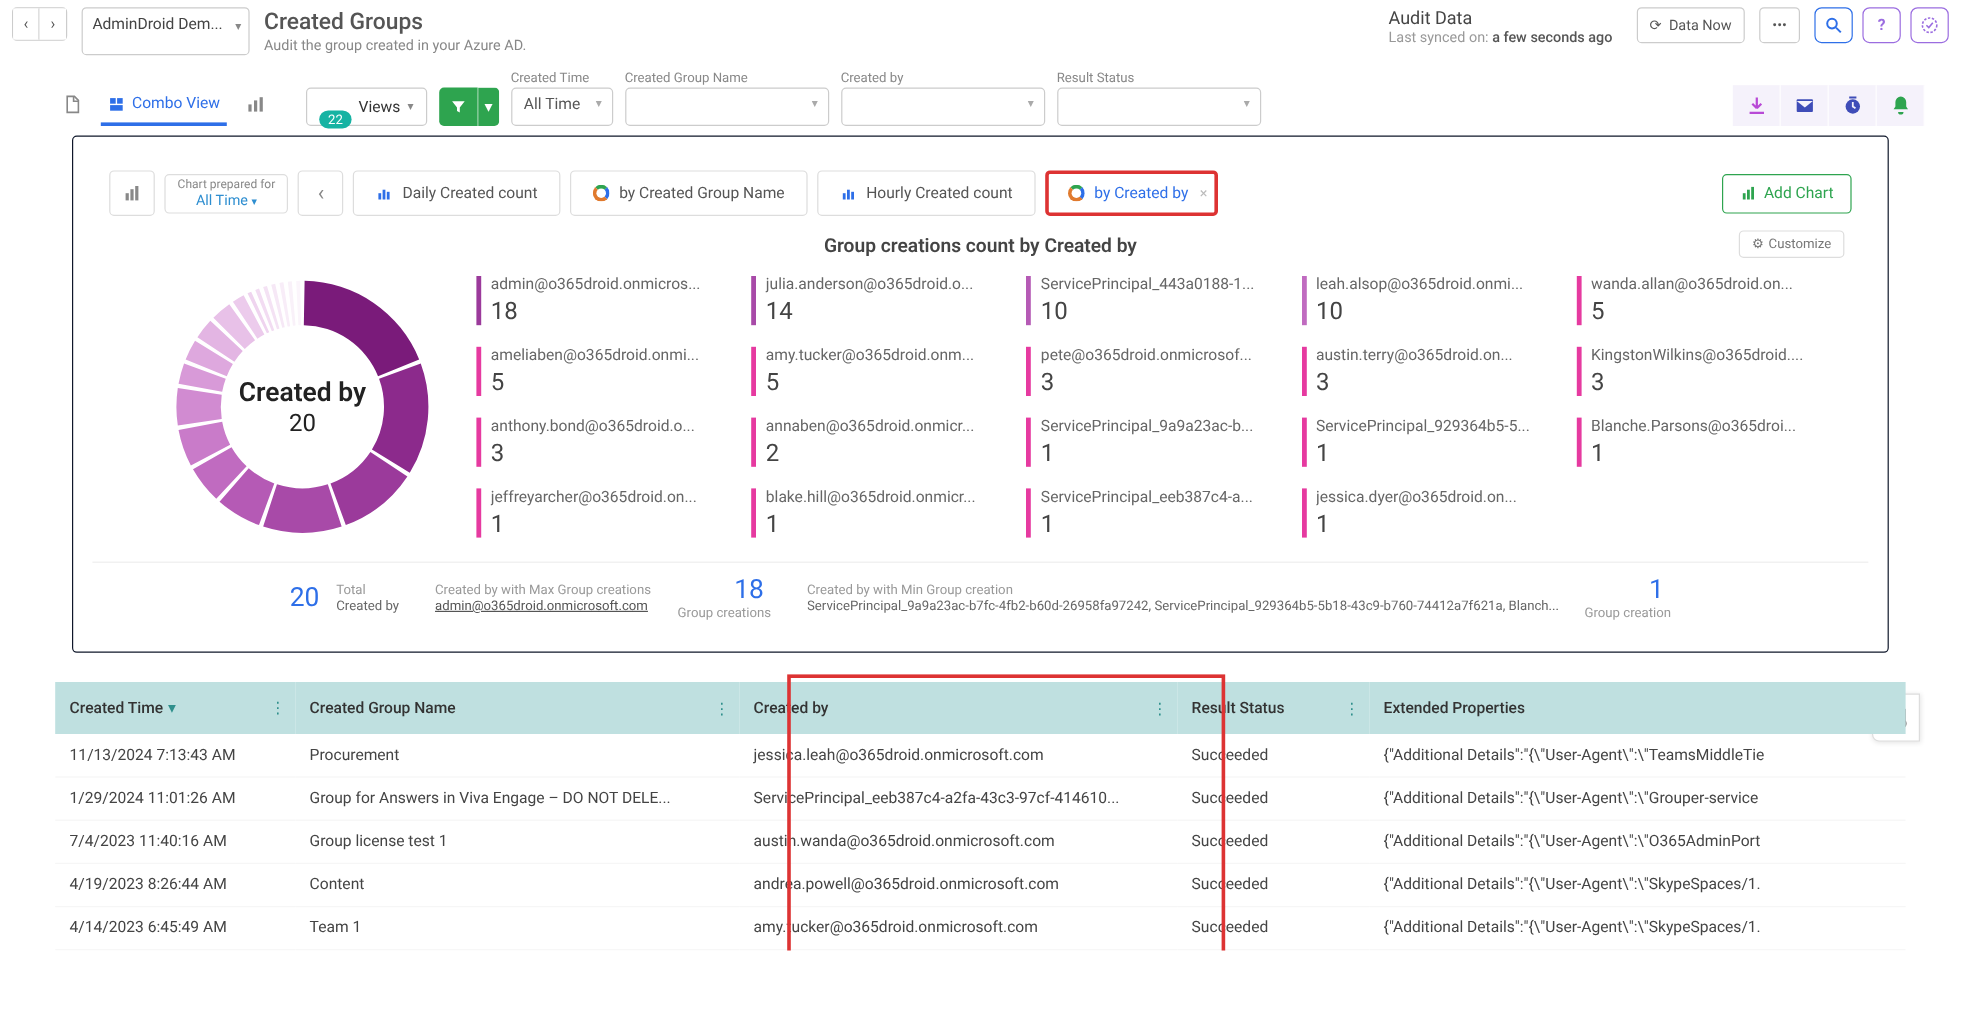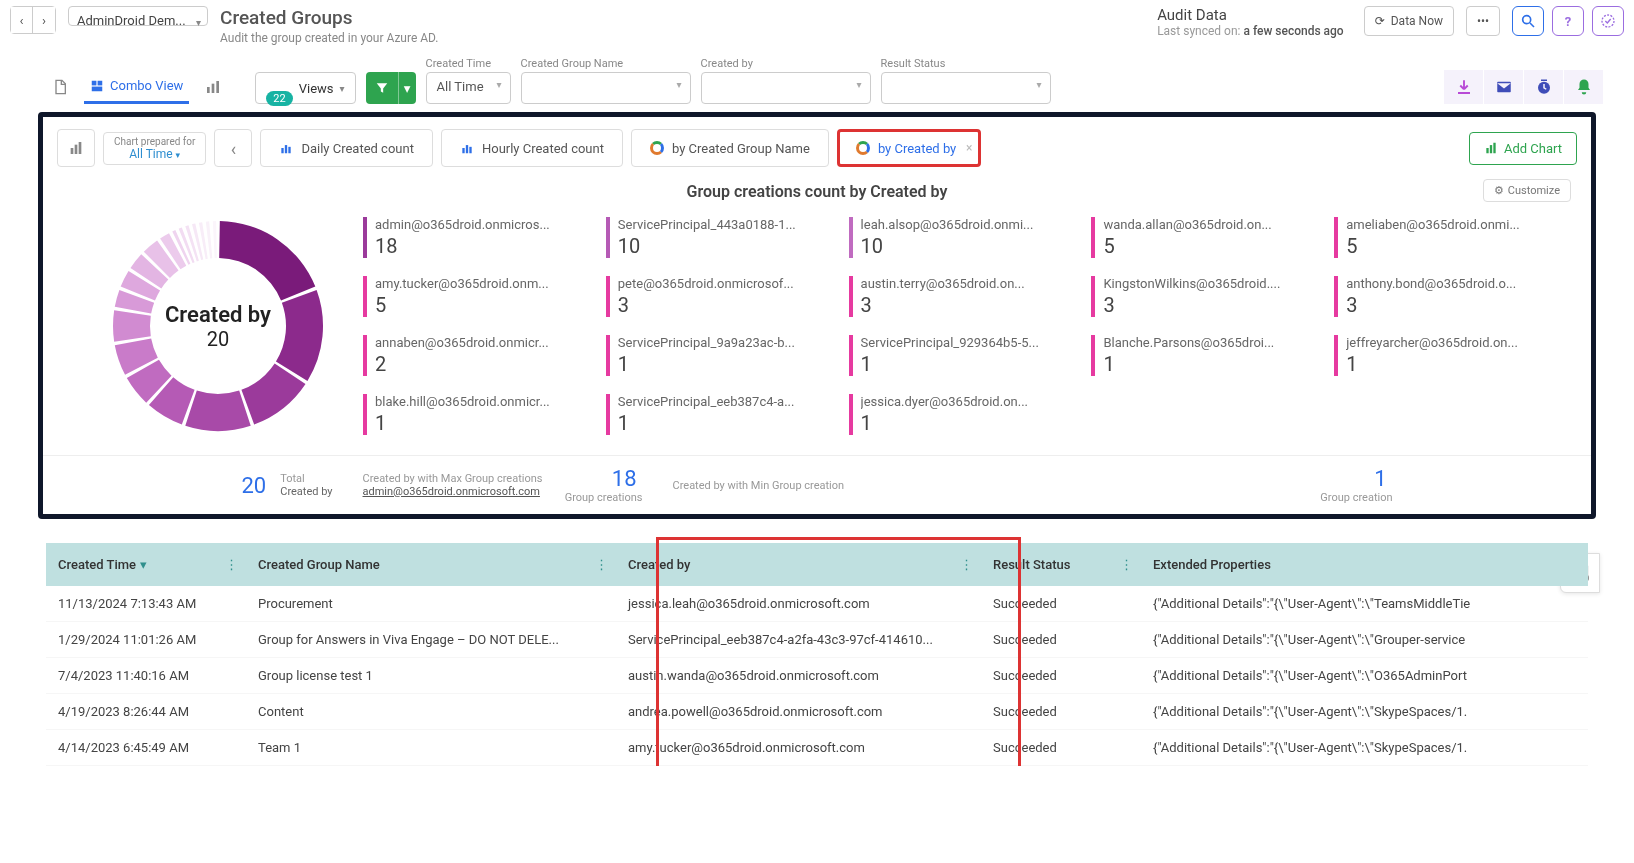--- a/index.html
+++ b/index.html
@@ -3,21 +3,21 @@
 <meta charset="utf-8">
 <style>
   * { box-sizing: border-box; margin: 0; padding: 0; font-family: -apple-system, BlinkMacSystemFont, "Segoe UI", Roboto, Arial, sans-serif; }
   body { background: #fff; color: #333; font-size: 13px; width: 1634px; }
 
   
   .top-header { display: flex; align-items: flex-start; padding: 6px 10px 4px 10px; gap: 12px; }
   .nav-arrows { display: flex; border: 1px solid #ccc; border-radius: 4px; }
   .nav-arrows button { width: 22px; height: 26px; background: #fff; border: none; cursor: pointer; color: #555; }
   .nav-arrows button:first-child { border-right: 1px solid #ccc; }
-  .nav-select { border: 1px solid #ccc; border-radius: 4px; padding: 4px 18px 4px 8px; position: relative; height: 20px; line-height: 20px; font-size: 13px; color: #444; min-width: 140px; }
+  .nav-select { border: 1px solid #ccc; border-radius: 4px; padding: 4px 18px 4px 8px; position: relative; height: 40px; line-height: 20px; font-size: 13px; color: #444; min-width: 140px; }
   .nav-select::after { content: "▾"; position: absolute; right: 6px; color: #888; font-size: 10px; top: 6px;}
   .title-block .title { font-size: 19px; color: #555; font-weight: 500;}
   .title-block .subtitle { font-size: 12px; color: #888; margin-top: 2px; }
   .spacer { flex: 1; }
   .audit-block { text-align: left; font-size: 12px; color: #555; margin-right: 8px;}
   .audit-block .audit-title { font-size: 15px; color: #444; }
   .audit-block .audit-sub { color: #999; }
   .audit-block .audit-sub strong { color: #555; font-weight: 500;}
   .btn-plain { border: 1px solid #ccc; background: #fff; padding: 5px 10px; border-radius: 4px; font-size: 12px; cursor: pointer; color: #555; display: inline-flex; align-items: center; gap: 6px; height: 30px;}
   .icon-btn { width: 32px; height: 30px; border: 1px solid #ccc; border-radius: 6px; background: #fff; display: inline-flex; align-items: center; justify-content: center; cursor: pointer; }
@@ -38,21 +38,21 @@
   .fgroup label { font-size: 11px; color: #888; margin-bottom: 2px; }
   .fselect { border: 1px solid #ccc; border-radius: 4px; padding: 6px 22px 6px 10px; min-width: 170px; height: 32px; position: relative; font-size: 13px; color: #555;}
   .fselect.narrow { min-width: 85px;}
   .fselect::after { content: "▾"; position: absolute; right: 8px; color: #aaa; font-size: 10px;}
   .action-icons { display: flex; gap: 0; }
   .action-icons .sq { width: 40px; height: 34px; background: #f5f2fb; display: inline-flex; align-items:center; justify-content:center; cursor:pointer; border-right: 1px solid #fff;}
   .action-icons .sq svg { width: 18px; height: 18px; fill: #3f4db8; }
   .action-icons .sq.green svg { fill: #2ea44f; }
 
   
-  .chart-card { margin: 0 38px; border: 5px solid #0f172a; border-radius: 4px; padding: 0; background: #fff; }
+  .chart-card { margin: 0 60px; border: 1px solid #0f172a; border-radius: 4px; padding: 16px; background: #fff; }
   .chart-tabs { display: flex; align-items: center; padding: 12px 14px; gap: 8px; position:relative;}
   .chart-tabs .mini { border:1px solid #ddd; border-radius:4px; height:38px; min-width:38px; display:inline-flex; align-items:center; justify-content:center; color:#888; cursor:pointer;}
   .prepared { border:1px solid #ddd; border-radius:4px; padding: 3px 10px; text-align:center; font-size:10px; color:#888;}
   .prepared .blue { color:#2e8ed0; font-size:12px;}
   .tab { border:1px solid #ddd; border-radius:4px; padding: 0 18px; height: 38px; display:inline-flex; align-items:center; gap:8px; font-size:13px; color:#555; cursor:pointer;}
   .tab .donut-mini { width:14px;height:14px;border-radius:50%; border:3px solid #e07a2e; border-top-color:#2ea44f; border-right-color:#2e6fe8; display:inline-block;}
   .tab.active { border:3px solid #d33; color:#2e6fe8; padding: 0 22px 0 16px; position:relative;}
   .tab.active .close { position:absolute; right:6px; color:#bbb; font-size:12px;}
   .add-chart-btn { margin-left:auto; border:1px solid #2ea44f; color:#2ea44f; border-radius:4px; padding:8px 14px; background:#fff; cursor:pointer; font-size:13px; display:inline-flex; align-items:center; gap:6px;}
   .customize-row { text-align:right; padding: 0 20px;}
@@ -226,30 +226,30 @@
       </div>
     <div class="tab">
       <svg width="14" height="14" viewBox="0 0 24 24" fill="#2e6fe8">
           <rect x="4" y="12" width="4" height="9"></rect>
           <rect x="10" y="7" width="4" height="14"></rect>
           <rect x="16" y="10" width="4" height="11"></rect>
         </svg>
       <span>Daily Created count</span>
     </div>
     <div class="tab">
+      <span class="donut-mini"></span>
+      <span>by Created Group Name</span>
+    </div>
+    <div class="tab">
       <svg width="14" height="14" viewBox="0 0 24 24" fill="#2e6fe8">
           <rect x="4" y="12" width="4" height="9"></rect>
           <rect x="10" y="7" width="4" height="14"></rect>
           <rect x="16" y="10" width="4" height="11"></rect>
         </svg>
       <span>Hourly Created count</span>
-    </div>
-    <div class="tab">
-      <span class="donut-mini"></span>
-      <span>by Created Group Name</span>
     </div>
     <div class="tab active">
       <span class="donut-mini"></span>
       <span>by Created by</span>
       <span class="close">×</span>
     </div>
     <button class="add-chart-btn">
       <svg width="14" height="14" viewBox="0 0 24 24" fill="#2ea44f">
           <rect x="4" y="12" width="4" height="9"></rect>
           <rect x="10" y="7" width="4" height="14"></rect>
@@ -292,20 +292,24 @@
       <div class="donut-center">
         <div class="lbl">Created by</div>
         <div class="num">20</div>
       </div>
     </div>
     <div class="data-grid" id="data-grid">
         <div class="ditem" style="border-left-color: rgb(155, 58, 155);">
           <div class="name">admin@o365droid.onmicros...</div>
           <div class="val">18</div>
         </div>
+        <div class="ditem" style="border-left-color: rgb(168, 74, 168);">
+          <div class="name">julia.anderson@o365droid.o...</div>
+          <div class="val">14</div>
+        </div>
         <div class="ditem" style="border-left-color: rgb(181, 90, 181);">
           <div class="name">ServicePrincipal_443a0188-1...</div>
           <div class="val">10</div>
         </div>
         <div class="ditem" style="border-left-color: rgb(192, 107, 192);">
           <div class="name">leah.alsop@o365droid.onmi...</div>
           <div class="val">10</div>
         </div>
         <div class="ditem" style="border-left-color: rgb(230, 58, 160);">
           <div class="name">wanda.allan@o365droid.on...</div>
@@ -383,20 +387,21 @@
         <span class="link">admin@o365droid.onmicrosoft.com</span>
       </div>
       <div class="col" style="text-align:right;">
         <span class="big">18</span>
         <span>Group creations</span>
       </div>
     </div>
     <div class="seg" style="flex:1; max-width: 720px;">
       <div class="col" style="flex:1; min-width:0;">
         <span>Created by with Min Group creation</span>
+        <span style="color:#666; white-space:nowrap; overflow:hidden; text-overflow:ellipsis;">ServicePrincipal_9a9a23ac-b7fc-4fb2-b60d-26958fa97242, ServicePrincipal_929364b5-5b18-43c9-b760-74412a7f621a, Blanch...</span>
       </div>
       <div class="col" style="text-align:right;">
         <span class="big">1</span>
         <span>Group creation</span>
       </div>
     </div>
   </div>
 </div>
 
 <div class="table-wrap">

